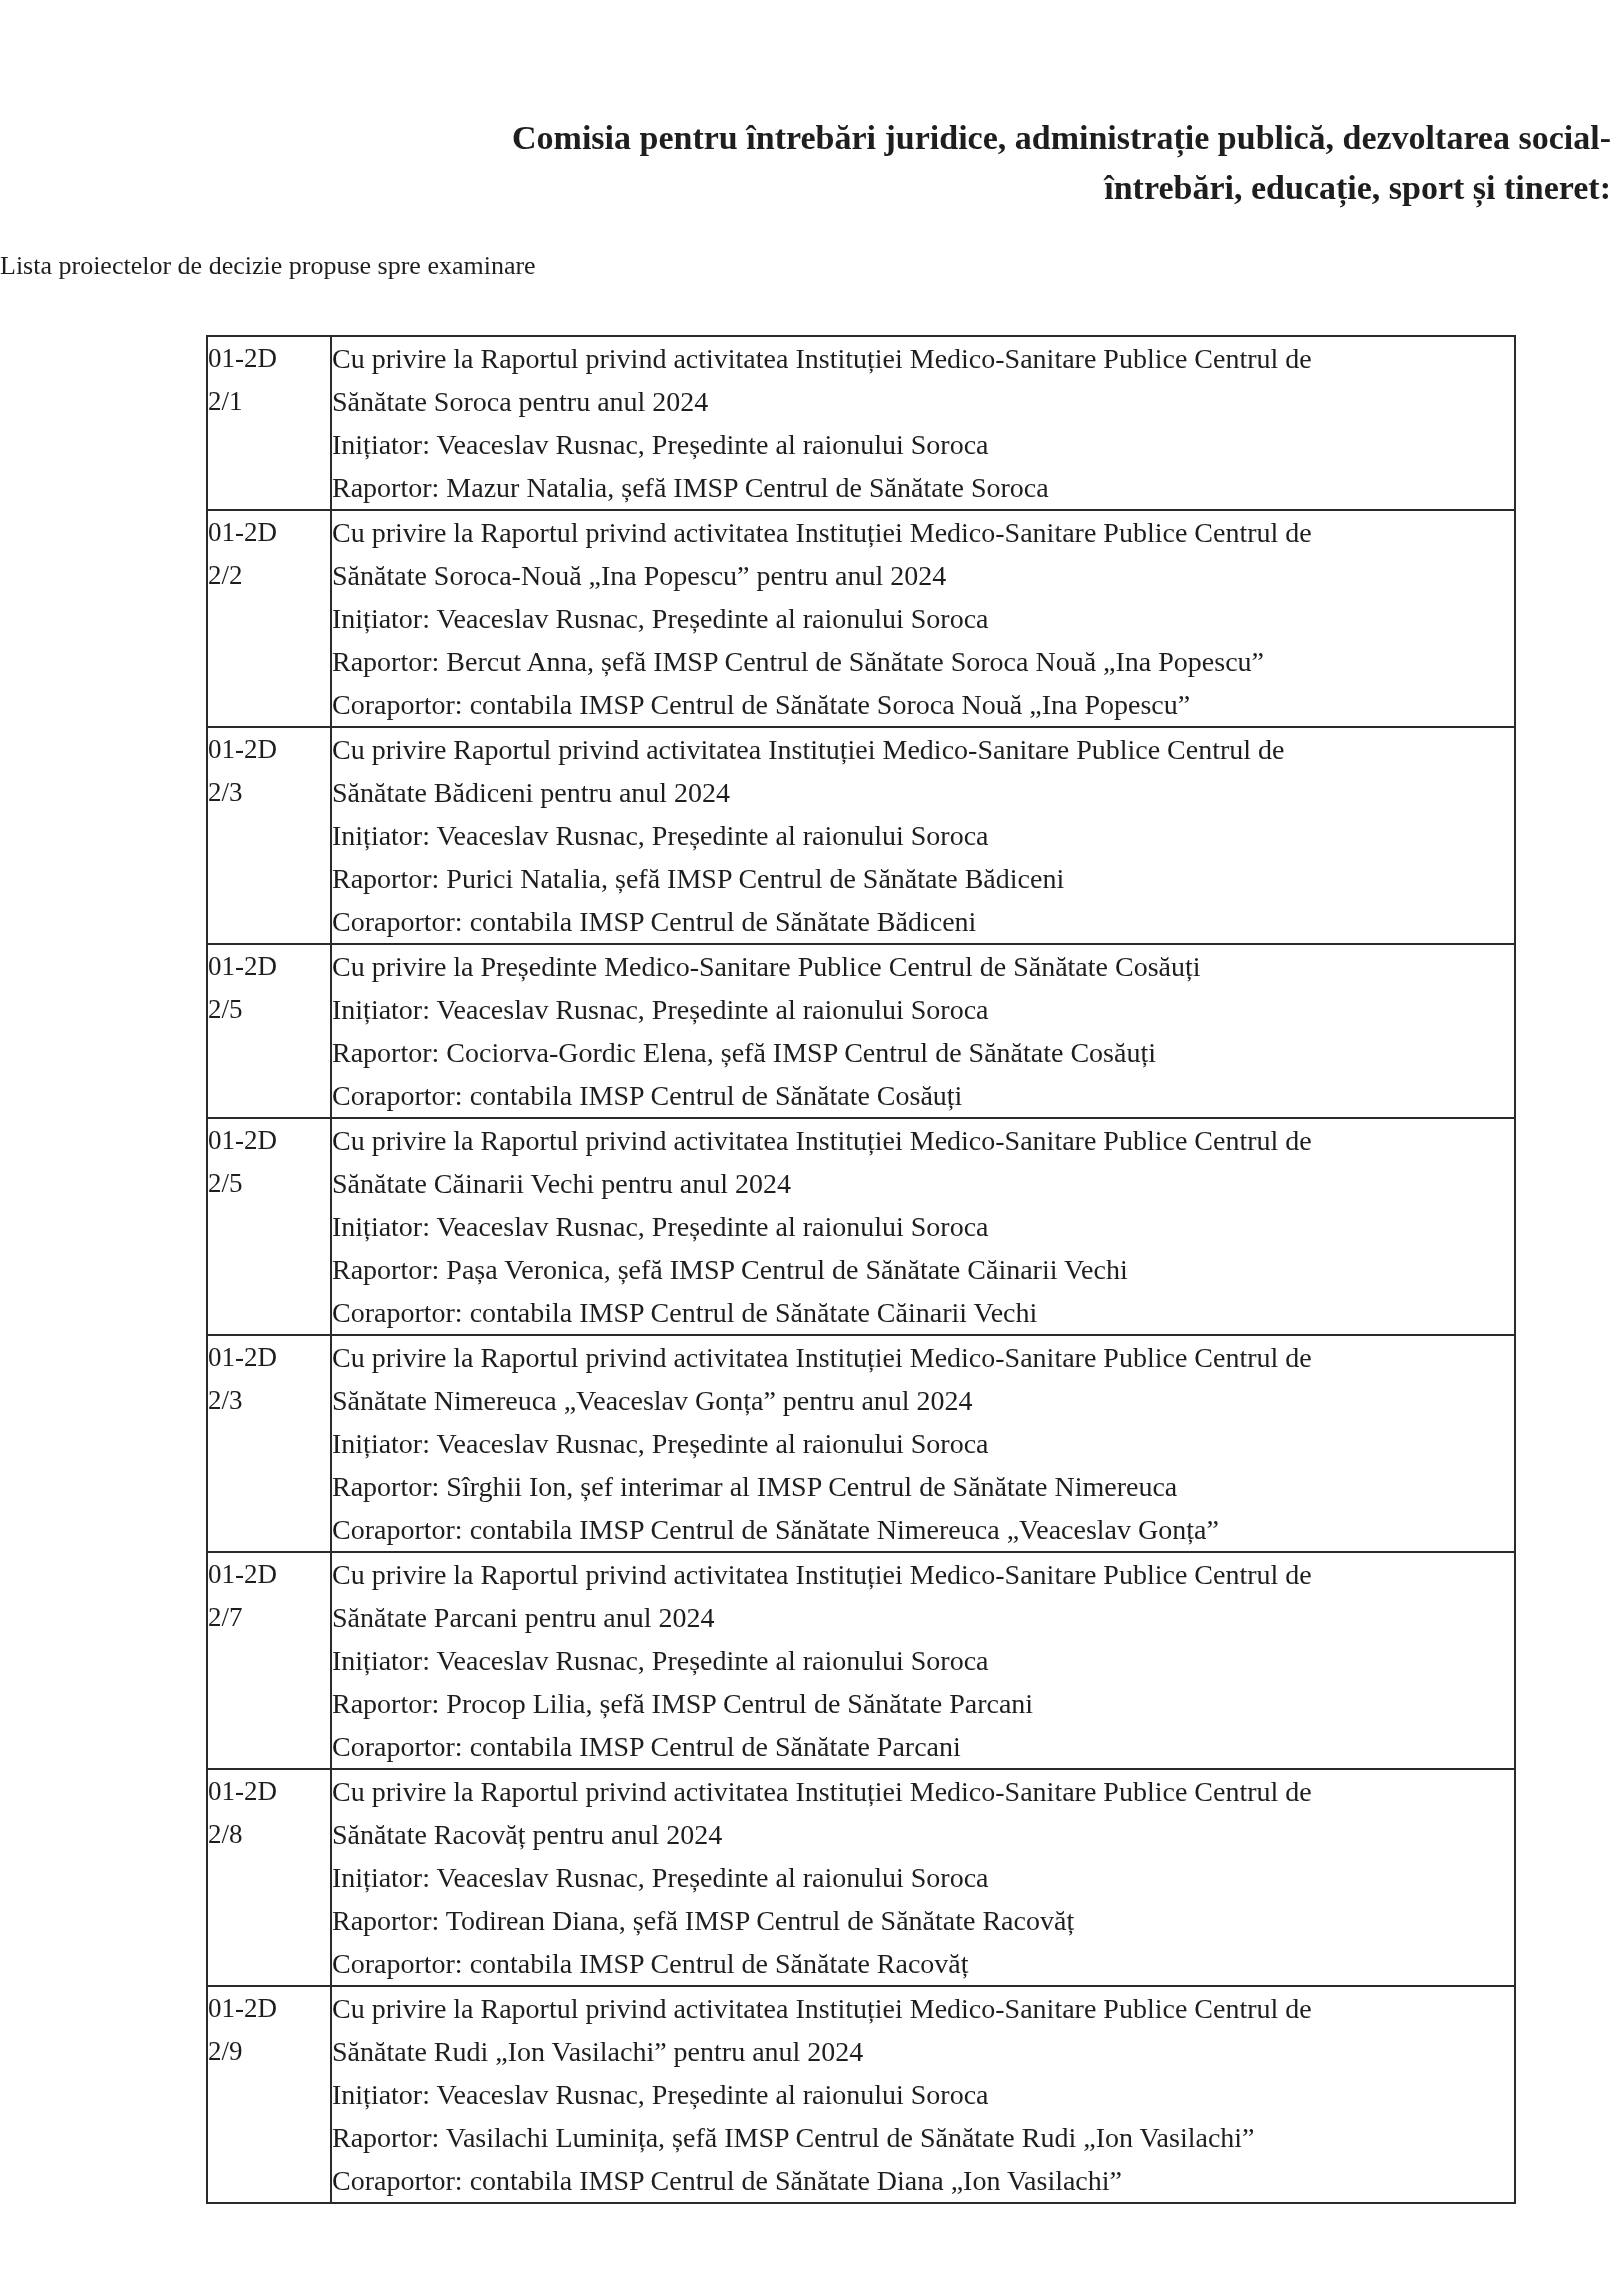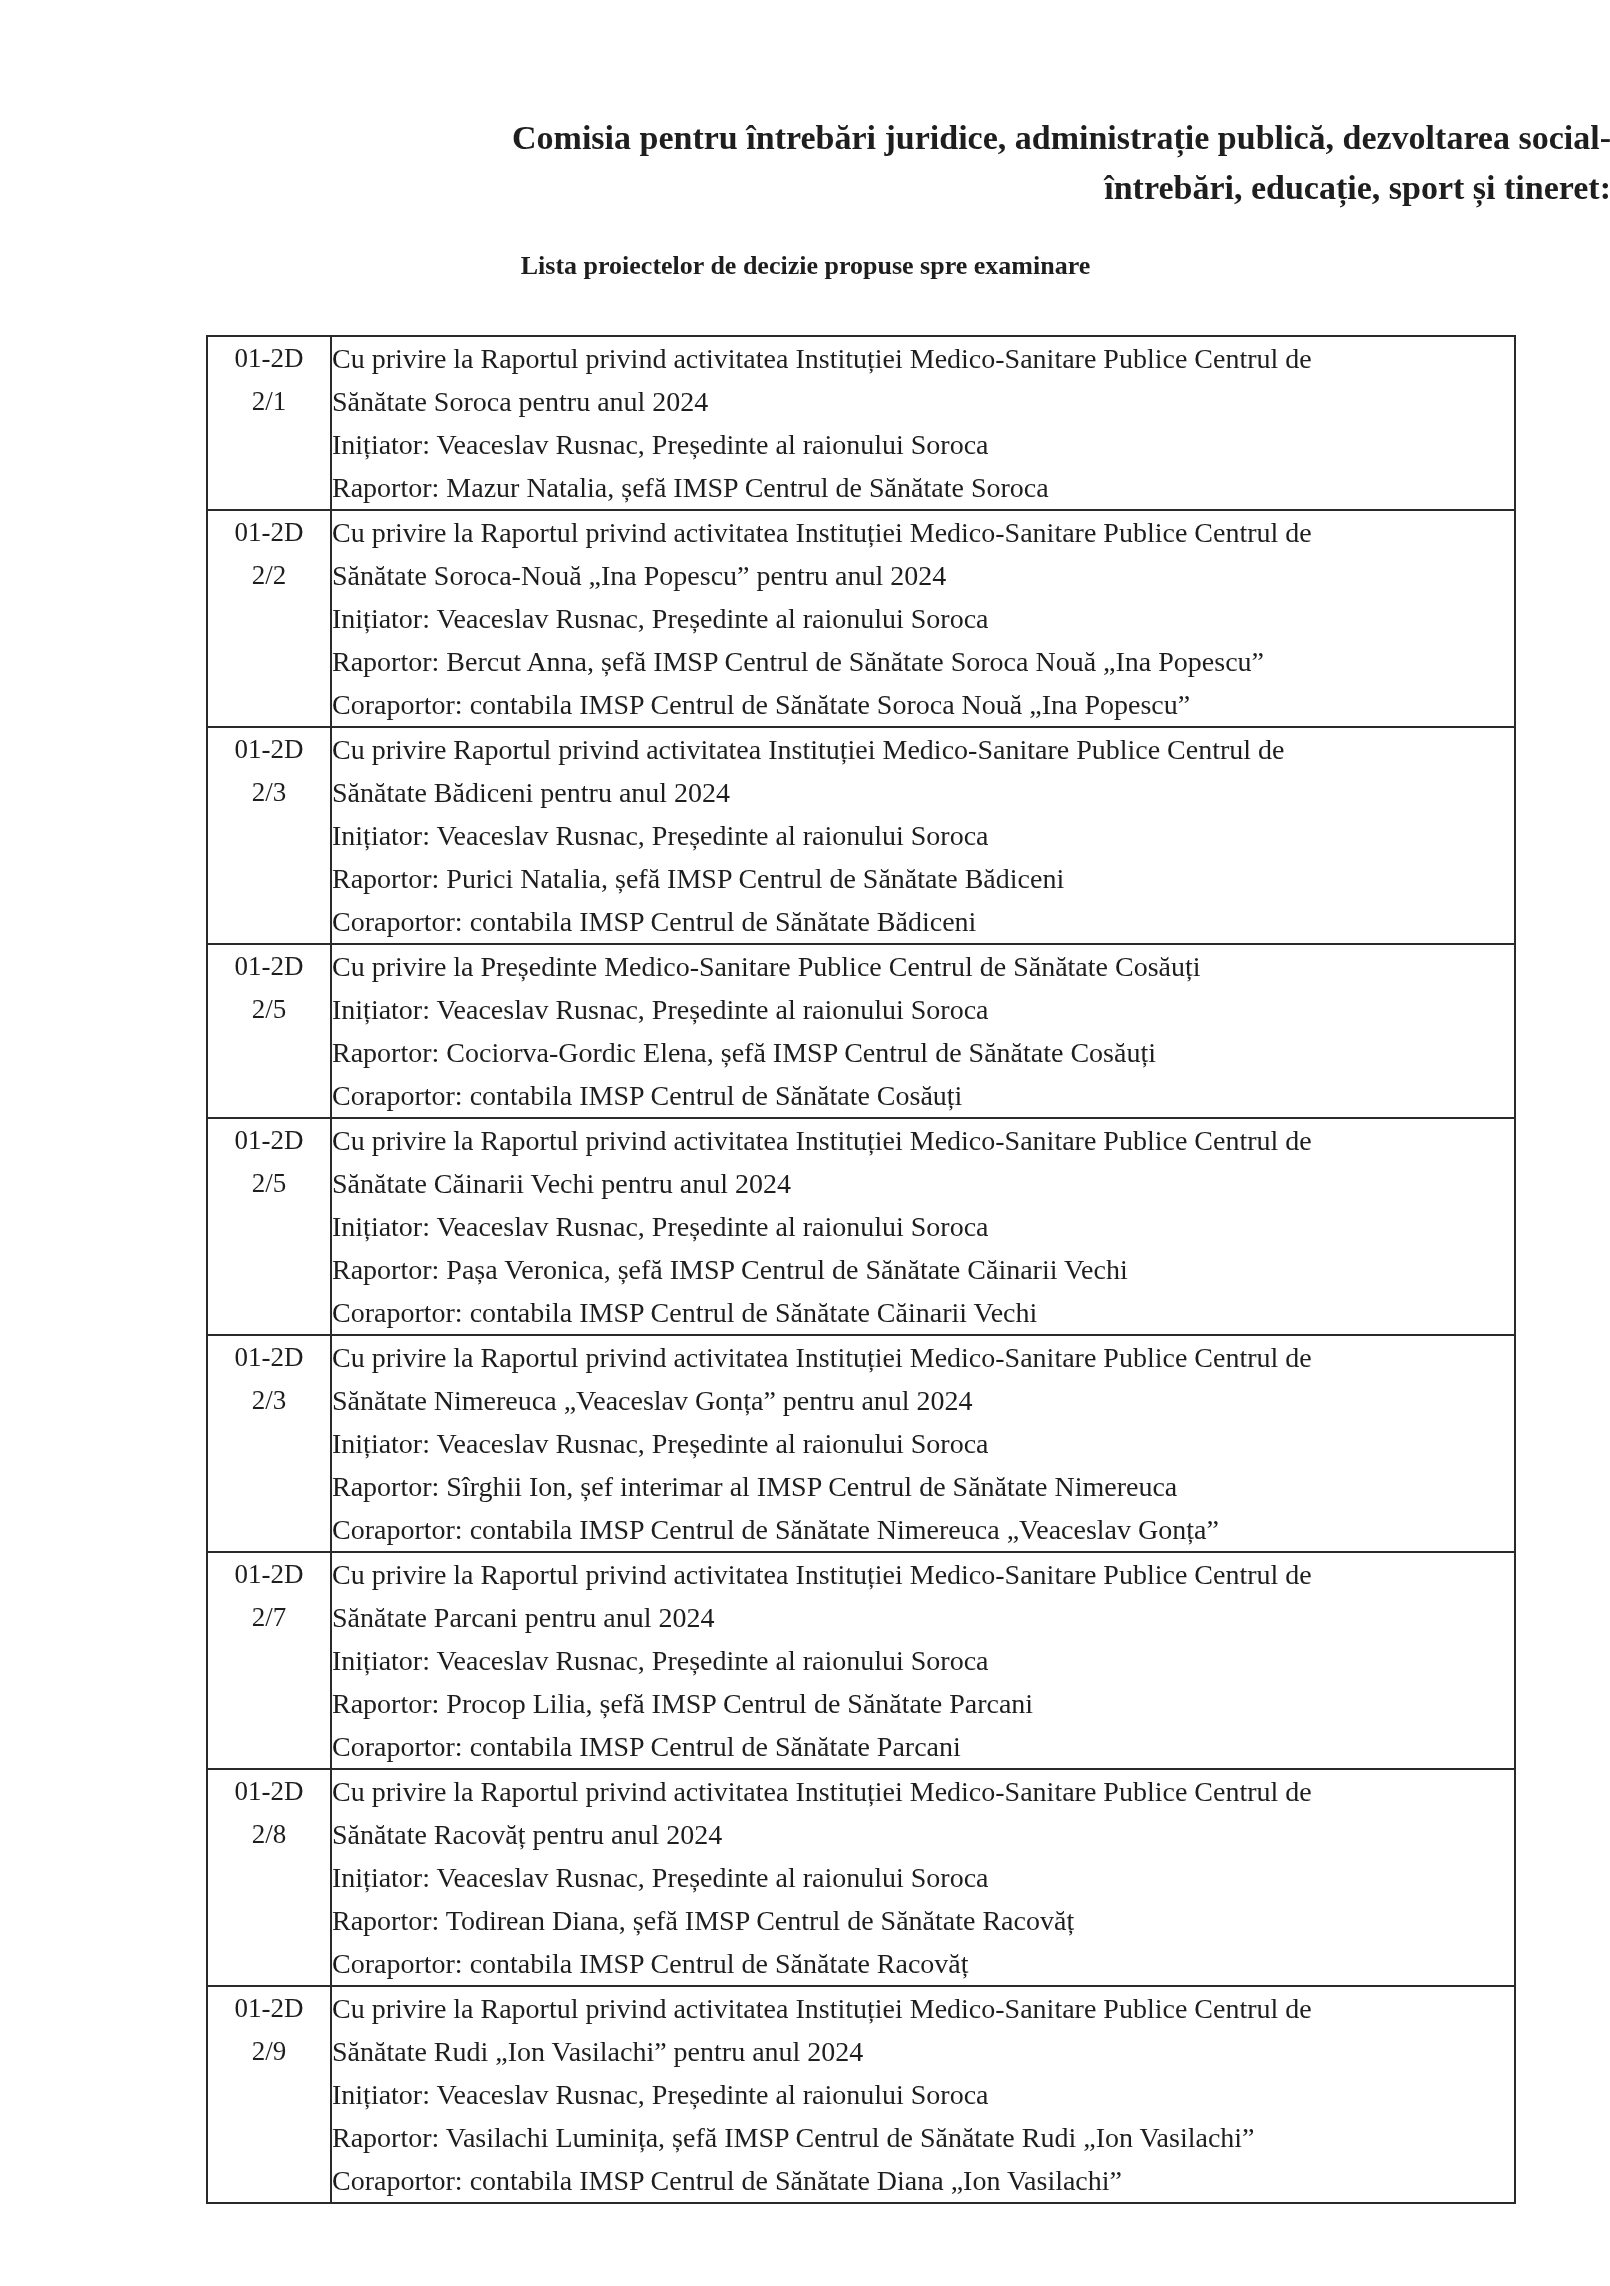--- a/index.html
+++ b/index.html
@@ -1,25 +1,25 @@
 <!DOCTYPE html>
 <html><head>
 <meta charset="utf-8">
 <style>
   html, body { margin: 0; padding: 0; background: #ffffff; }
   body { width: 1611px; height: 2286px; position: relative; overflow: hidden;
          font-family: "Liberation Serif", "DejaVu Serif", serif; color: #1e1e1e; }
   .title { position: absolute; left: 0; width: 1611px; top: 113px; text-align: right;
            font-weight: bold; font-size: 34px; line-height: 50px; }
-  .subtitle { position: absolute; left: 0; width: 1611px; top: 248px; text-align: center;
-              font-weight: bold; font-size: 26px; line-height: 35px; }
+  .subtitle { position: absolute; left: 0; width: 1611px; top: 248px; 
+              font-weight: normal; font-size: 26px; line-height: 35px; }
   .doc-table { position: absolute; left: 206px; top: 335px; width: 1310px;
                border-collapse: collapse; table-layout: fixed; }
   .doc-table td { border: 2.4px solid #2a2a2a; vertical-align: top; padding: 0; }
-  .col-code { width: 122px; text-align: center; font-size: 27px; line-height: 43px; padding-top: 0; }
+  .col-code { width: 122px; font-size: 27px; line-height: 43px; padding-top: 0; }
   .col-body { font-size: 28px; line-height: 43px; padding: 0 9.7px 0 11.6px; }
   .line { display: block; white-space: nowrap; }
   .row-5 .col-body .line, .row-5 .col-code .line { line-height: 43px; }
 </style>
 </head>
 <body>
 
 <div class="title">
   <span class="line">Comisia pentru întrebări juridice, administrație publică, dezvoltarea social-</span>
   <span class="line">întrebări, educație, sport și tineret:</span>

